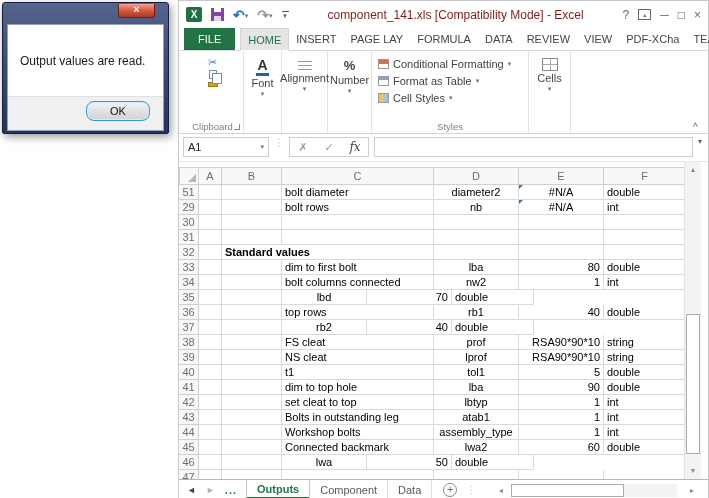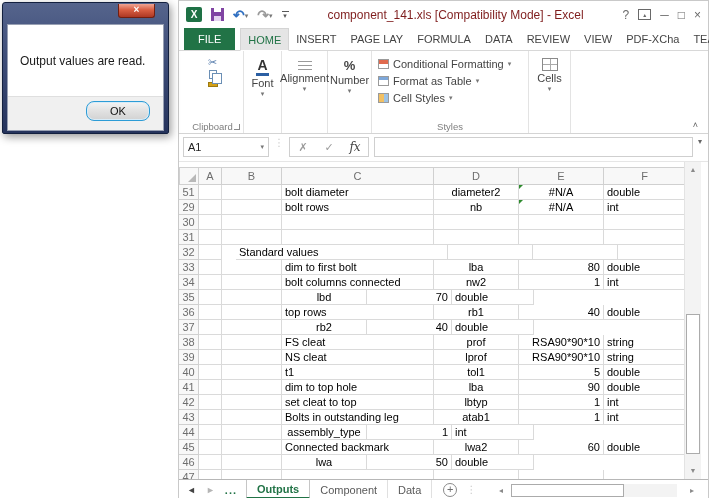--- a/index.html
+++ b/index.html
@@ -111,21 +111,21 @@
   .w-rh{width:20px} .w-a{width:23px} .w-b{width:60px} .w-c{width:152px} .w-d{width:85px} .w-e{width:85px} .w-f{width:82px}
   .w-fill{flex:1; border:none; background:#fff;}
   .grow { display:flex; height:15px; }
   .cell { border-right:1px solid #dadada; border-bottom:1px solid #dadada; overflow:hidden;
     white-space:nowrap; color:#000; line-height:14px; position:relative; }
   .cell.rh { background:#f8f8f8; color:#6e6e6e; text-align:center; border-right:1px solid #d0d0d0; border-bottom:1px solid #d0d0d0; }
   .cell.cc,.cell.cf { padding-left:3px; }
   .cell.cd { text-align:center; }
   .cell.ce.right { text-align:right; padding-right:3px; }
   .cell.ce.center { text-align:center; }
-  .cell.cb.spill { width:212px; font-weight:normal; padding-left:3px;margin-left:14px; }
+  .cell.cb.spill { width:212px; font-weight:bold; padding-left:3px; }
   .errtri { position:absolute; left:0; top:0; width:0; height:0;
     border-top:4px solid #2e8b2e; border-right:4px solid transparent; }
   .gridfill { position:absolute; top:0; right:0; width:7px; height:100%; background:#fff; }
   .vscroll { position:absolute; top:0; right:7px; width:17px; height:317px; background:#f3f3f3; border-left:1px solid #e3e3e3; }
   .vs-up,.vs-down { position:absolute; left:0; right:0; height:16px; text-align:center; font-size:7px; color:#8a8a8a; line-height:16px; }
   .vs-up{top:0} .vs-down{bottom:0}
   .vs-thumb { position:absolute; top:152px; height:140px; left:1px; right:1px; background:#fff; border:1px solid #ababab; }
 
   
   .sbar { height:20px; border-top:1px solid #b7b7b7; display:flex; align-items:stretch; position:relative; font-size:11px; background:#fff; padding-left:8px; }
@@ -427,20 +427,21 @@
               <div class="cell cc w-c">Bolts in outstanding leg</div>
               <div class="cell cd w-d">atab1</div>
               <div class="cell ce right w-e">1</div>
               <div class="cell cf w-f">int</div>
               <div class="cell w-fill" style="border: none;"></div>
             </div>
             <div class="grow">
               <div class="cell rh w-rh">44</div>
               <div class="cell ca w-a"></div>
               <div class="cell cb w-b"></div>
+              <div class="cell cc w-c">Workshop bolts</div>
               <div class="cell cd w-d">assembly_type</div>
               <div class="cell ce right w-e">1</div>
               <div class="cell cf w-f">int</div>
               <div class="cell w-fill" style="border: none;"></div>
             </div>
             <div class="grow">
               <div class="cell rh w-rh">45</div>
               <div class="cell ca w-a"></div>
               <div class="cell cb w-b"></div>
               <div class="cell cc w-c">Connected backmark</div>

